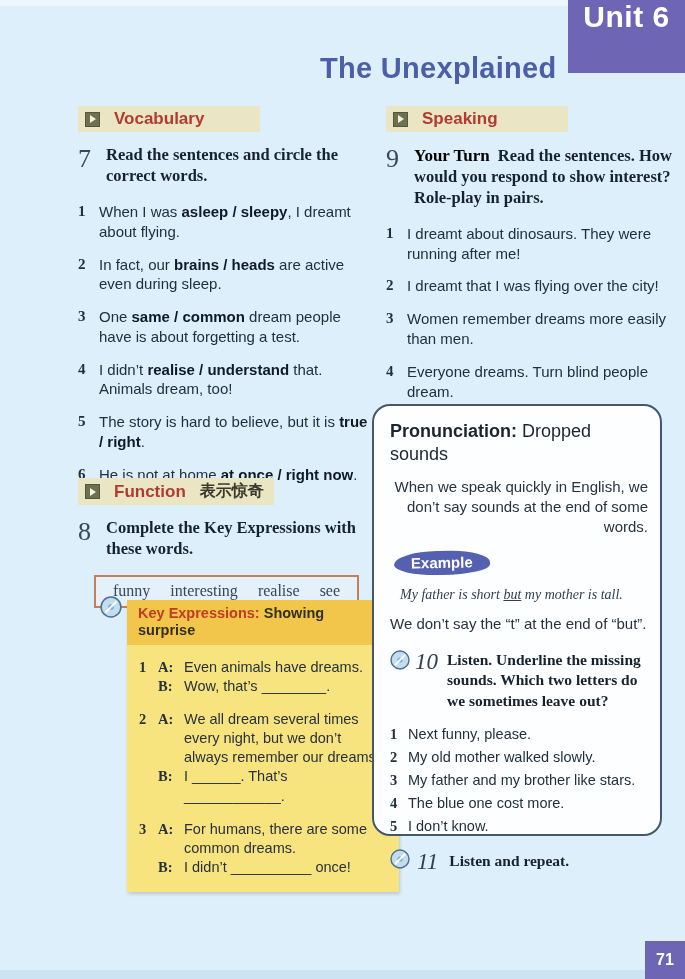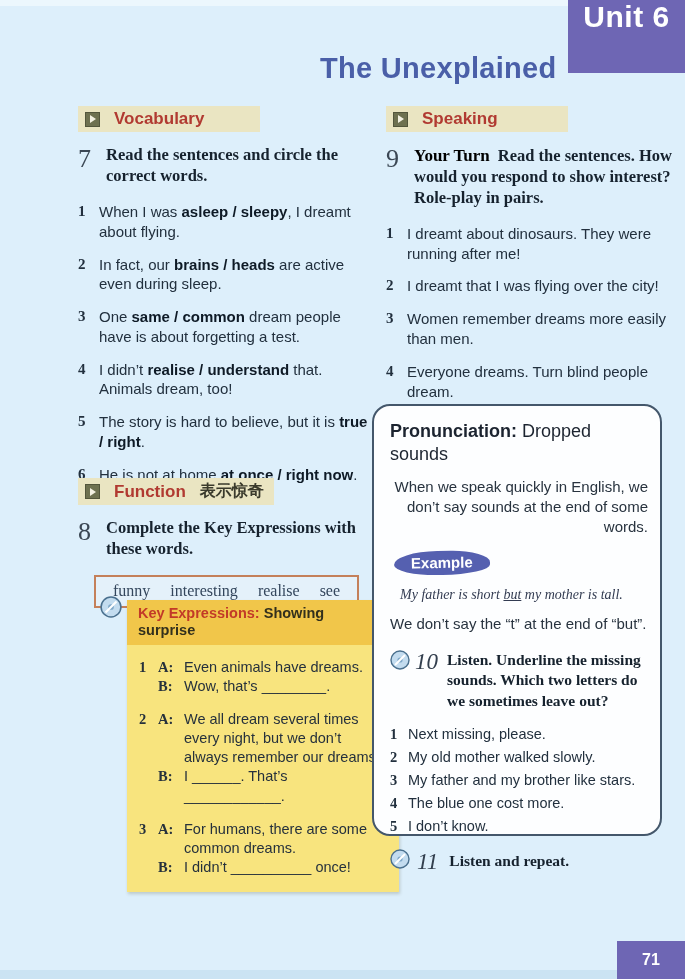--- a/index.html
+++ b/index.html
@@ -75,21 +75,21 @@
   .pron-note{margin-top:10px;font-size:15px;color:#28333f;line-height:1.35;}
   .ex-audio{display:flex;gap:5px;margin-top:15px;align-items:flex-start;}
   .cd-icon{flex:0 0 auto;}
   .anum{font-family:"Liberation Serif",serif;font-size:23px;color:#333f4e;line-height:1;margin-right:4px;font-style:italic;}
   .ainst{font-family:"Liberation Serif",serif;font-weight:bold;font-size:15.5px;color:#16222e;line-height:1.32;}
   .pron-items{margin-top:13px;display:flex;flex-direction:column;gap:3px;}
   .pron-item{display:flex;gap:8px;font-size:14.5px;color:#22303e;line-height:1.38;}
   .pron-item .inum{font-weight:bold;font-family:"Liberation Serif",serif;min-width:10px;}
   .ex11{margin-top:13px;display:flex;align-items:center;gap:7px;}
 
-  .page-num{position:absolute;right:0;bottom:0;width:68px;height:38px;background:#6e66b4;
+  .page-num{position:absolute;right:0;bottom:0;width:40px;height:38px;background:#6e66b4;
     color:#fff;display:flex;align-items:center;justify-content:center;
     font-weight:bold;font-size:16px;}
 </style>
 </head>
 <body>
 
 <div class="top-strip"></div>
 
 <div class="unit-box">
   <span>Unit 6</span>
@@ -252,21 +252,21 @@
         <line x1="5" y1="15" x2="15" y2="5" stroke="#ffffff" stroke-width="2"></line>
       </svg>
     </span>
     <span class="anum">10</span>
     <span class="ainst">Listen. Underline the missing sounds. Which two letters do we sometimes leave out?</span>
   </div>
 
   <div class="pron-items">
     <div class="pron-item">
         <span class="inum">1</span>
-        <span>Next missing, please.</span>
+        <span>Next funny, please.</span>
       </div>
     <div class="pron-item">
         <span class="inum">2</span>
         <span>My old mother walked slowly.</span>
       </div>
     <div class="pron-item">
         <span class="inum">3</span>
         <span>My father and my brother like stars.</span>
       </div>
     <div class="pron-item">

